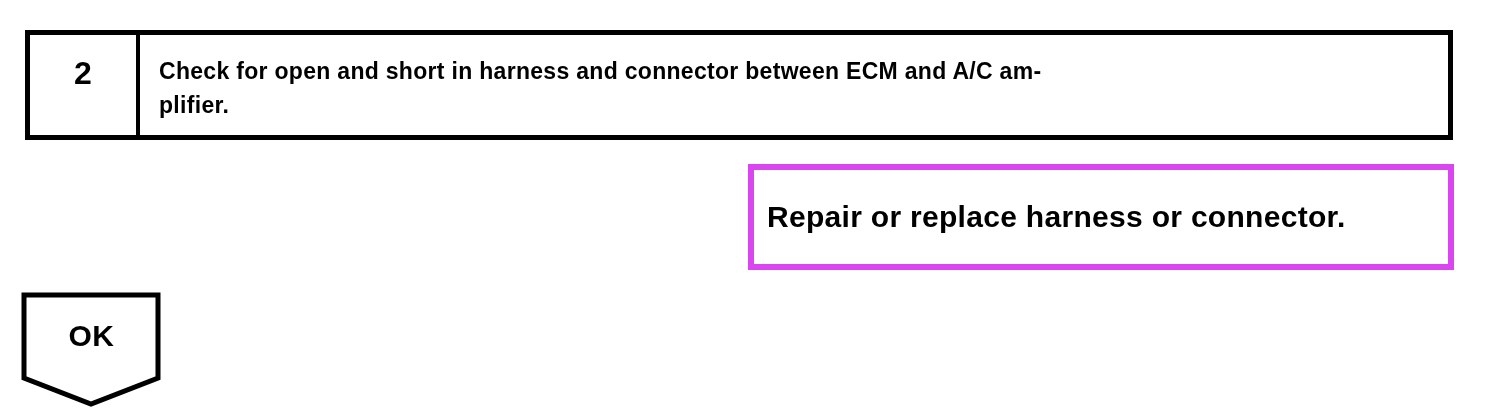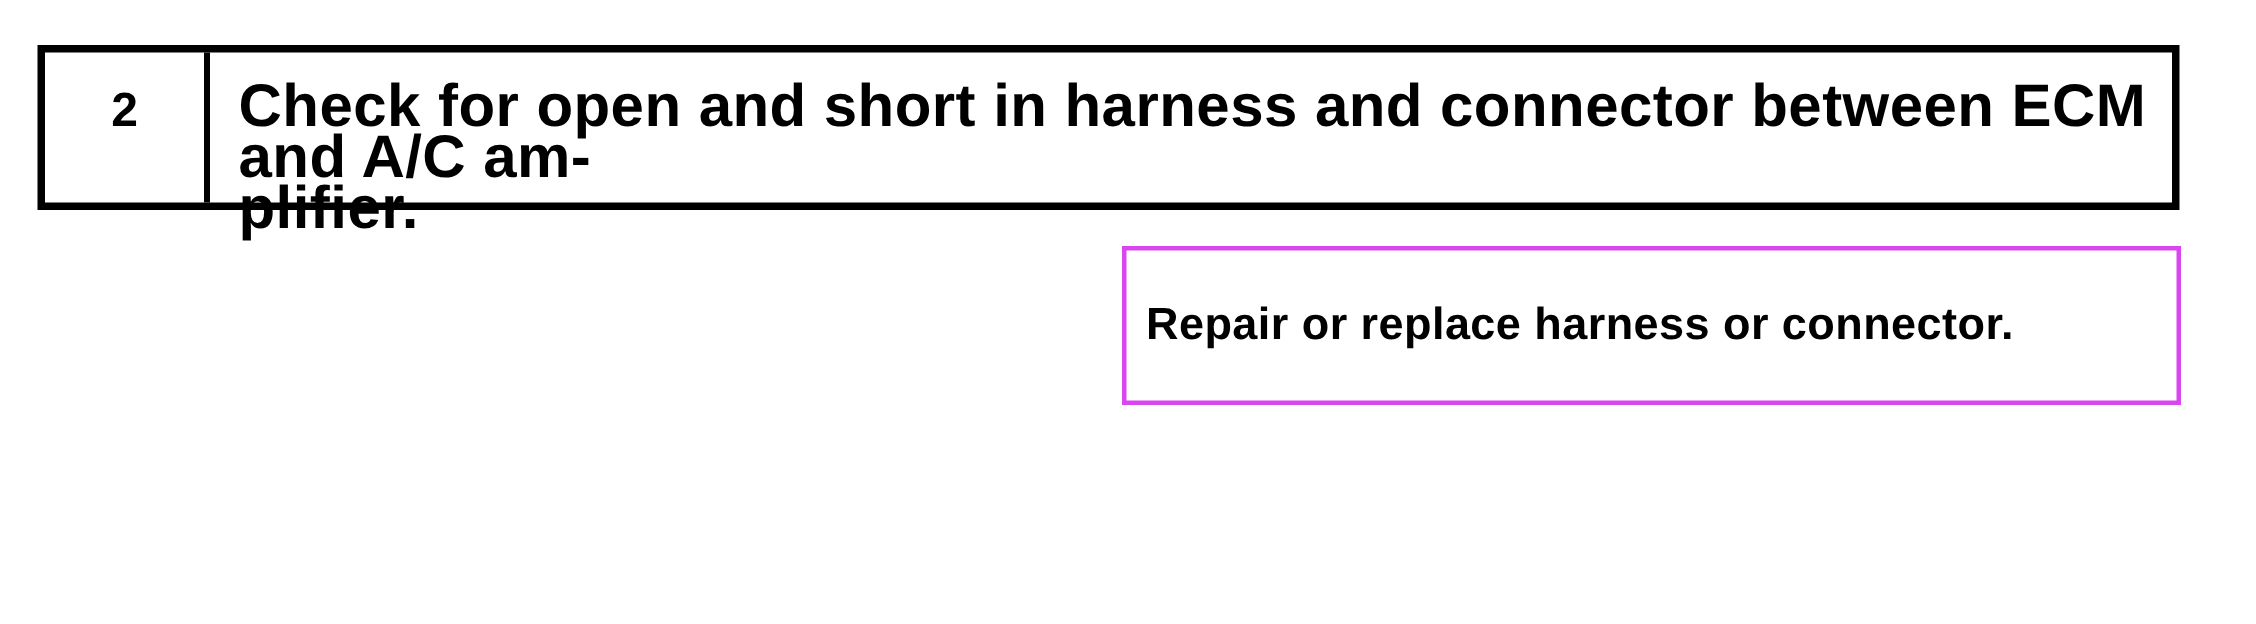--- a/index.html
+++ b/index.html
@@ -38,21 +38,21 @@
     border-right: 4px solid #000;
     box-sizing: border-box;
     text-align: center;
     padding-top: 21px;
     font-size: 32px;
     line-height: 34px;
   }
   .step-desc {
     flex: 1;
     padding: 19px 8px 0 19px;
-    font-size: 40px;
+    font-size: 23px;
     line-height: 34px;
     letter-spacing: 0.3px;
     white-space: pre-line;
   }
   
   .ng-shape {
     position: absolute;
     left: 617px;
     top: 166px;
     width: 124px;
@@ -75,21 +75,21 @@
     font-size: 30px;
     letter-spacing: 0.5px;
   }
   
   .action-box {
     position: absolute;
     left: 748px;
     top: 164px;
     width: 706px;
     height: 106px;
-    border: 3px solid #d946ef;
+    border: 6px solid #d946ef;
     box-sizing: border-box;
     display: flex;
     align-items: center;
     background: #fff;
     padding-left: 13px;
     font-size: 30px;
     letter-spacing: 0.3px;
   }
   
   .ok-shape {
@@ -126,14 +126,20 @@
     <div class="step-number">2</div>
     <div class="step-desc">Check for open and short in harness and connector between ECM and A/C am-
 plifier.</div>
   </div>
 
 
   <div class="action-box">
     <span>Repair or replace harness or connector.</span>
   </div>
 
+  <div class="ok-shape">
+    <svg viewBox="0 0 141 118" width="141" height="118">
+      <polygon points="3,3 137,3 137,86 70,112 3,86" fill="#ffffff" stroke="#000000" stroke-width="5" stroke-linejoin="miter"></polygon>
+    </svg>
+    <span class="shape-label">OK</span>
+  </div>
 
 </div>
 
 </body></html>

